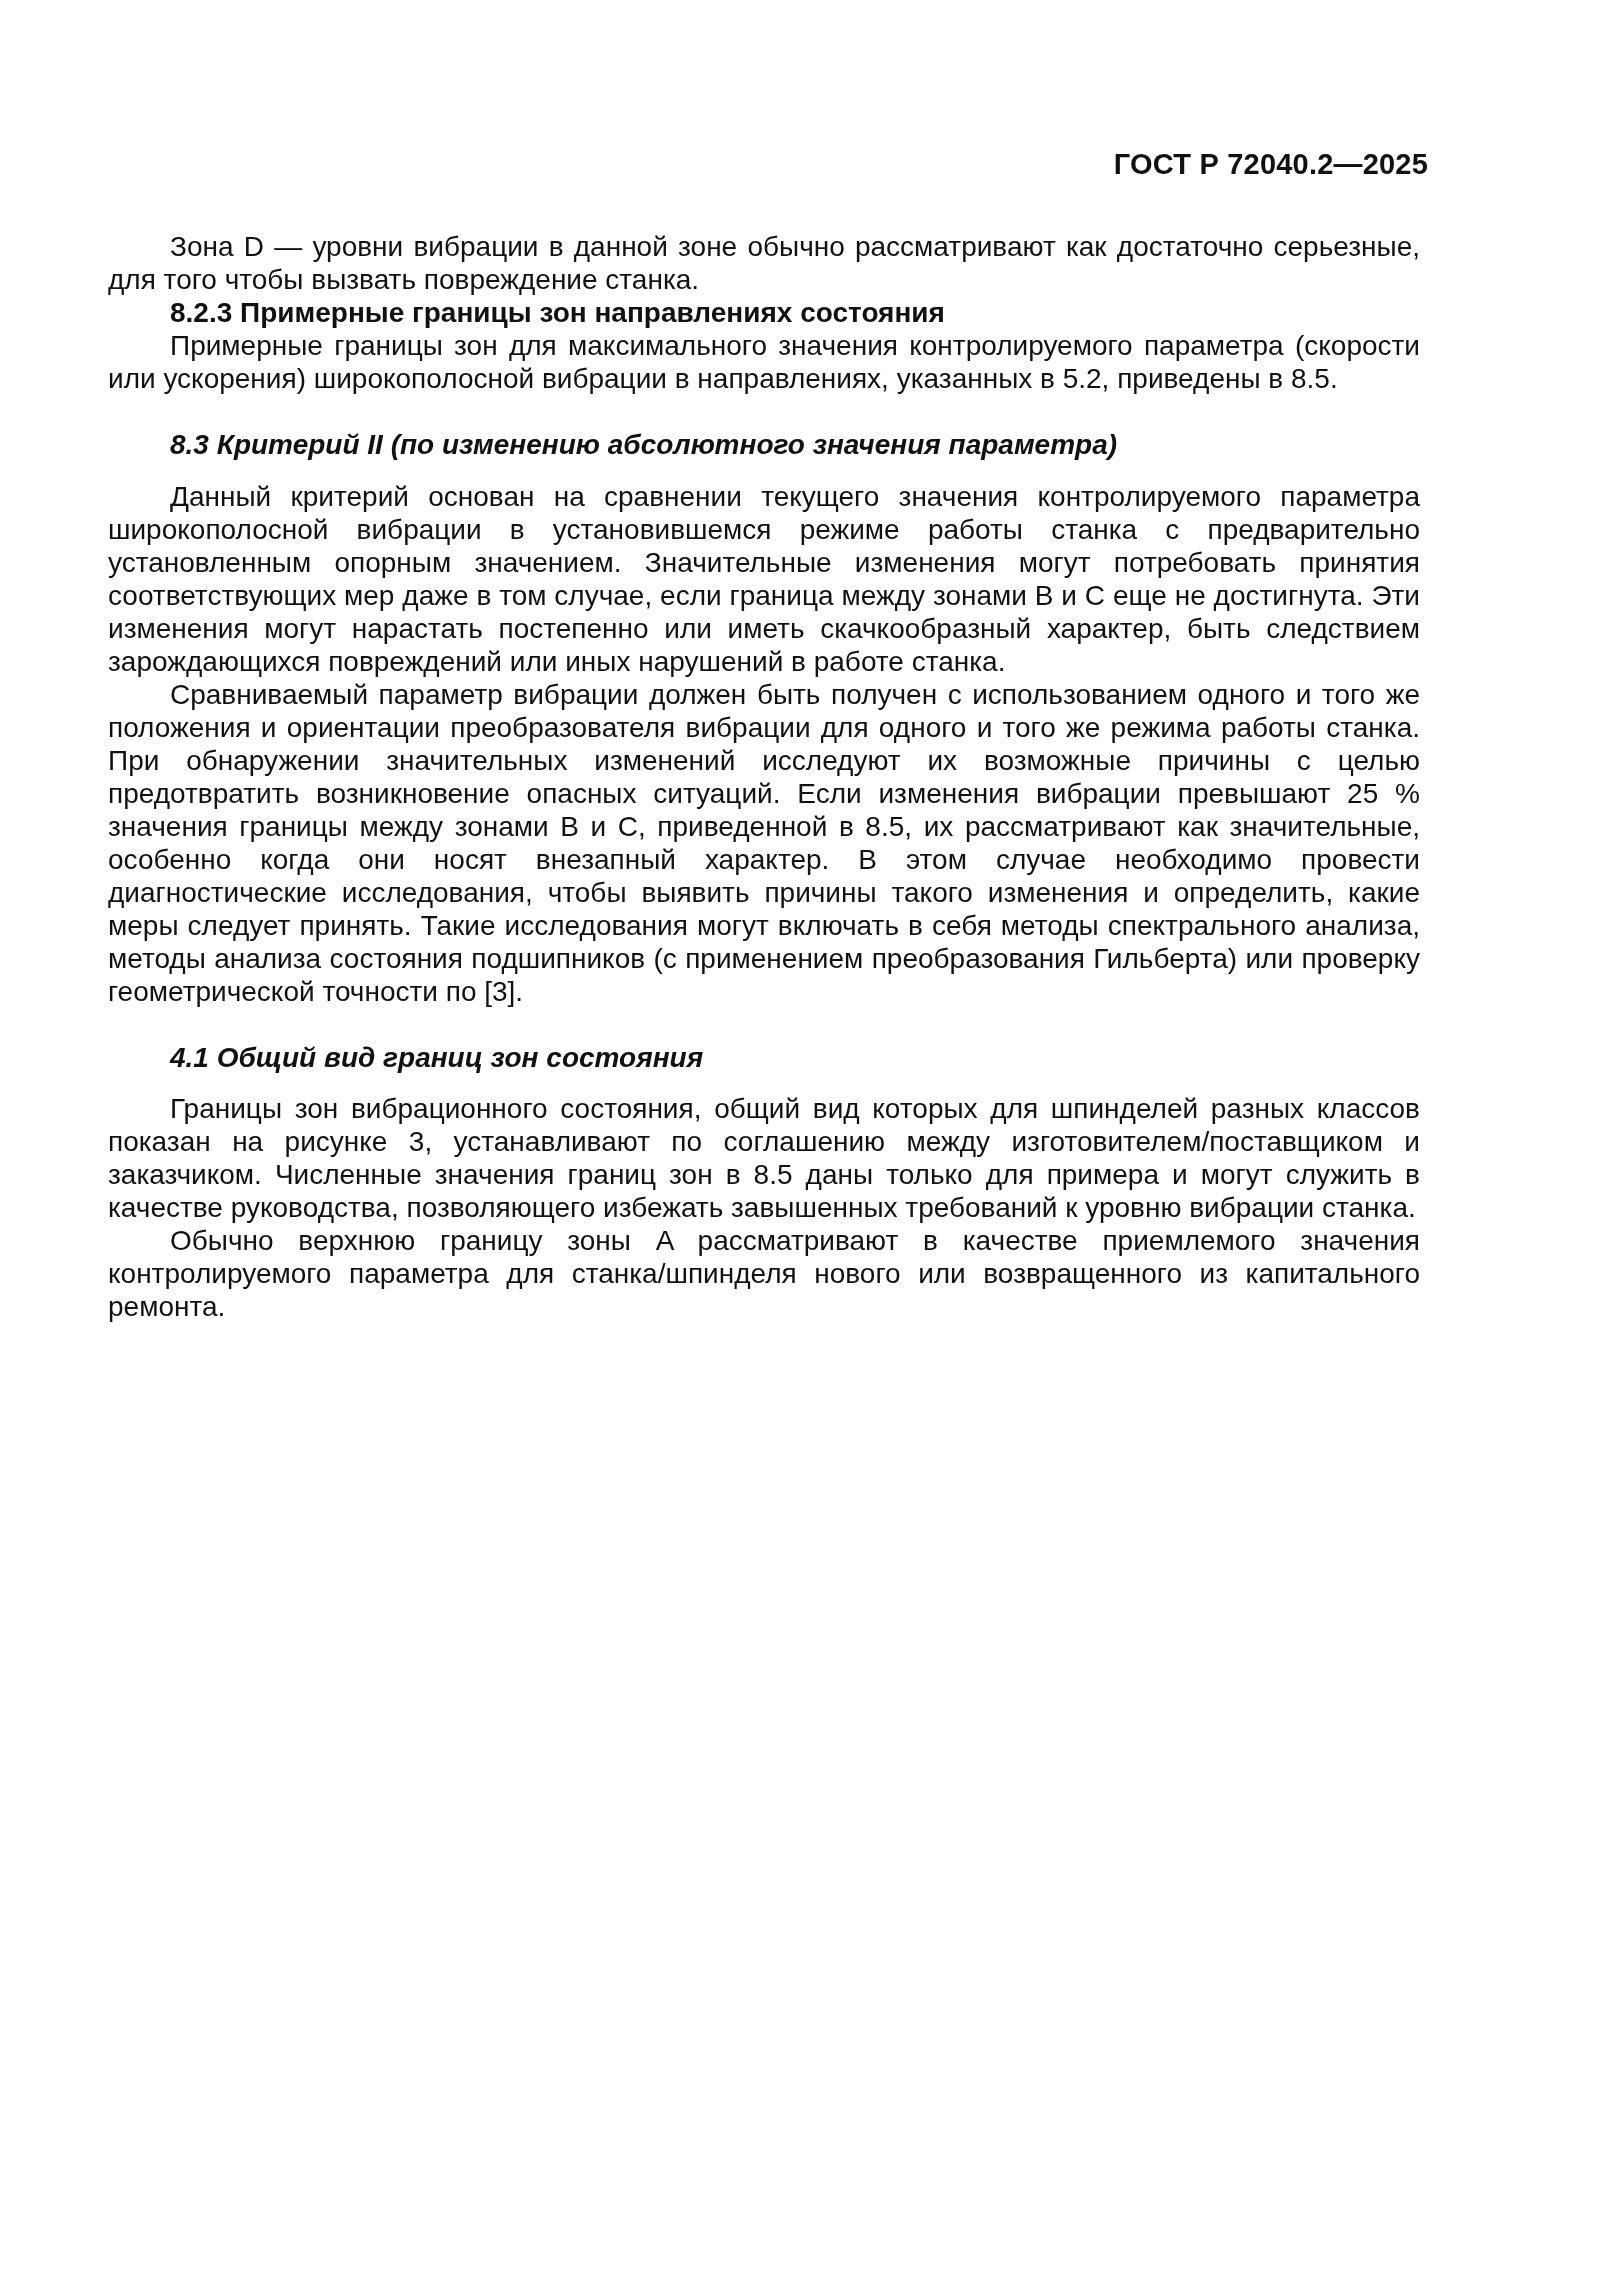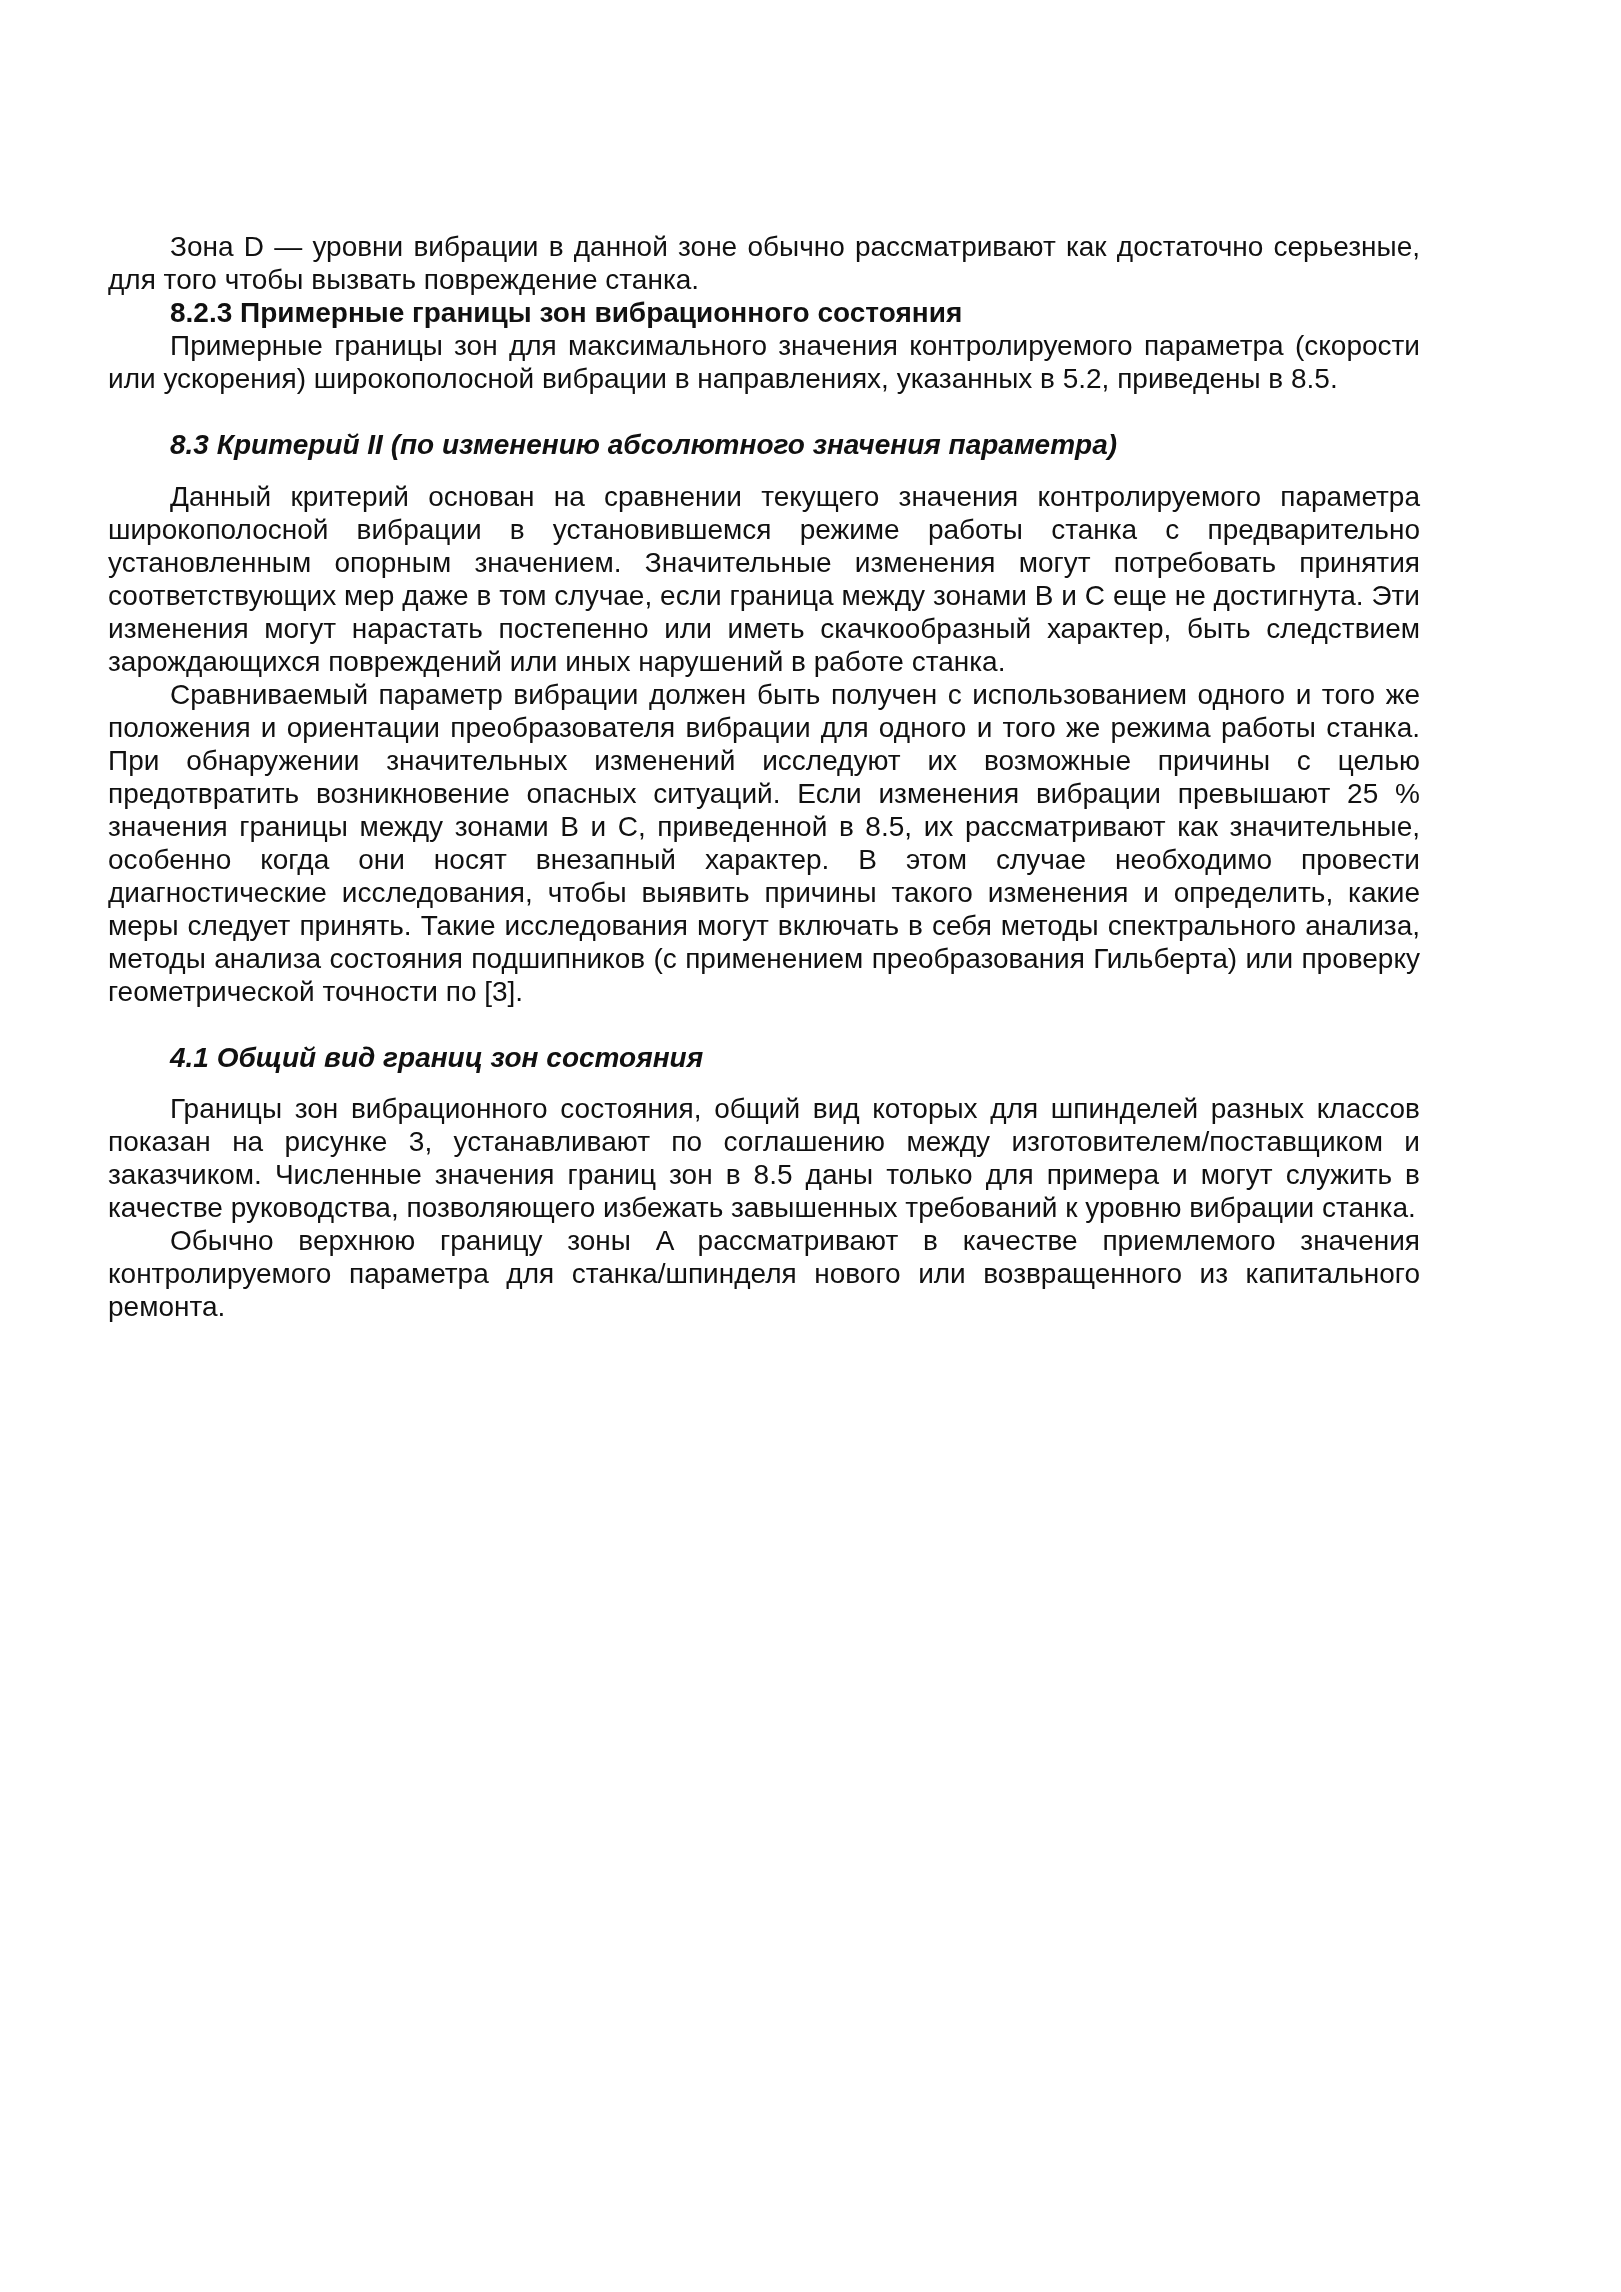--- a/index.html
+++ b/index.html
@@ -61,26 +61,27 @@
     width: 1318px;
     text-align: right;
     font-size: 28px;
   }
 </style>
 </head>
 <body>
 
 <div class="page">
 
+  <div class="running-header">ГОСТ Р 72040.2—2025</div>
 
   <main class="body-text">
 
     <p class="para">Зона D — уровни вибрации в данной зоне обычно рассматривают как достаточно серьезные, для того чтобы вызвать повреждение станка.</p>
 
-    <h4 class="heading">8.2.3 Примерные границы зон вибрационного состояния</h4>
+    <h4 class="heading">8.2.3 Примерные границы зон направлениях состояния</h4>
 
     <p class="para">Примерные границы зон для максимального значения контролируемого параметра (скорости или ускорения) широкополосной вибрации в направлениях, указанных в 5.2, приведены в 8.5.</p>
 
     <h3 class="heading heading-spaced">8.3 Критерий II (по изменению абсолютного значения параметра)</h3>
 
     <p class="para">Данный критерий основан на сравнении текущего значения контролируемого параметра широкополосной вибрации в установившемся режиме работы станка с предварительно установленным опорным значением. Значительные изменения могут потребовать принятия соответствующих мер даже в том случае, если граница между зонами B и C еще не достигнута. Эти изменения могут нарастать постепенно или иметь скачкообразный характер, быть следствием зарождающихся повреждений или иных нарушений в работе станка.</p>
 
     <p class="para">Сравниваемый параметр вибрации должен быть получен с использованием одного и того же положения и ориентации преобразователя вибрации для одного и того же режима работы станка. При обнаружении значительных изменений исследуют их возможные причины с целью предотвратить возникновение опасных ситуаций. Если изменения вибрации превышают 25 % значения границы между зонами B и C, приведенной в 8.5, их рассматривают как значительные, особенно когда они носят внезапный характер. В этом случае необходимо провести диагностические исследования, чтобы выявить причины такого изменения и определить, какие меры следует принять. Такие исследования могут включать в себя методы спектрального анализа, методы анализа состояния подшипников (с применением преобразования Гильберта) или проверку геометрической точности по [3].</p>
 
     <h3 class="heading heading-spaced">4.1 Общий вид границ зон состояния</h3>

